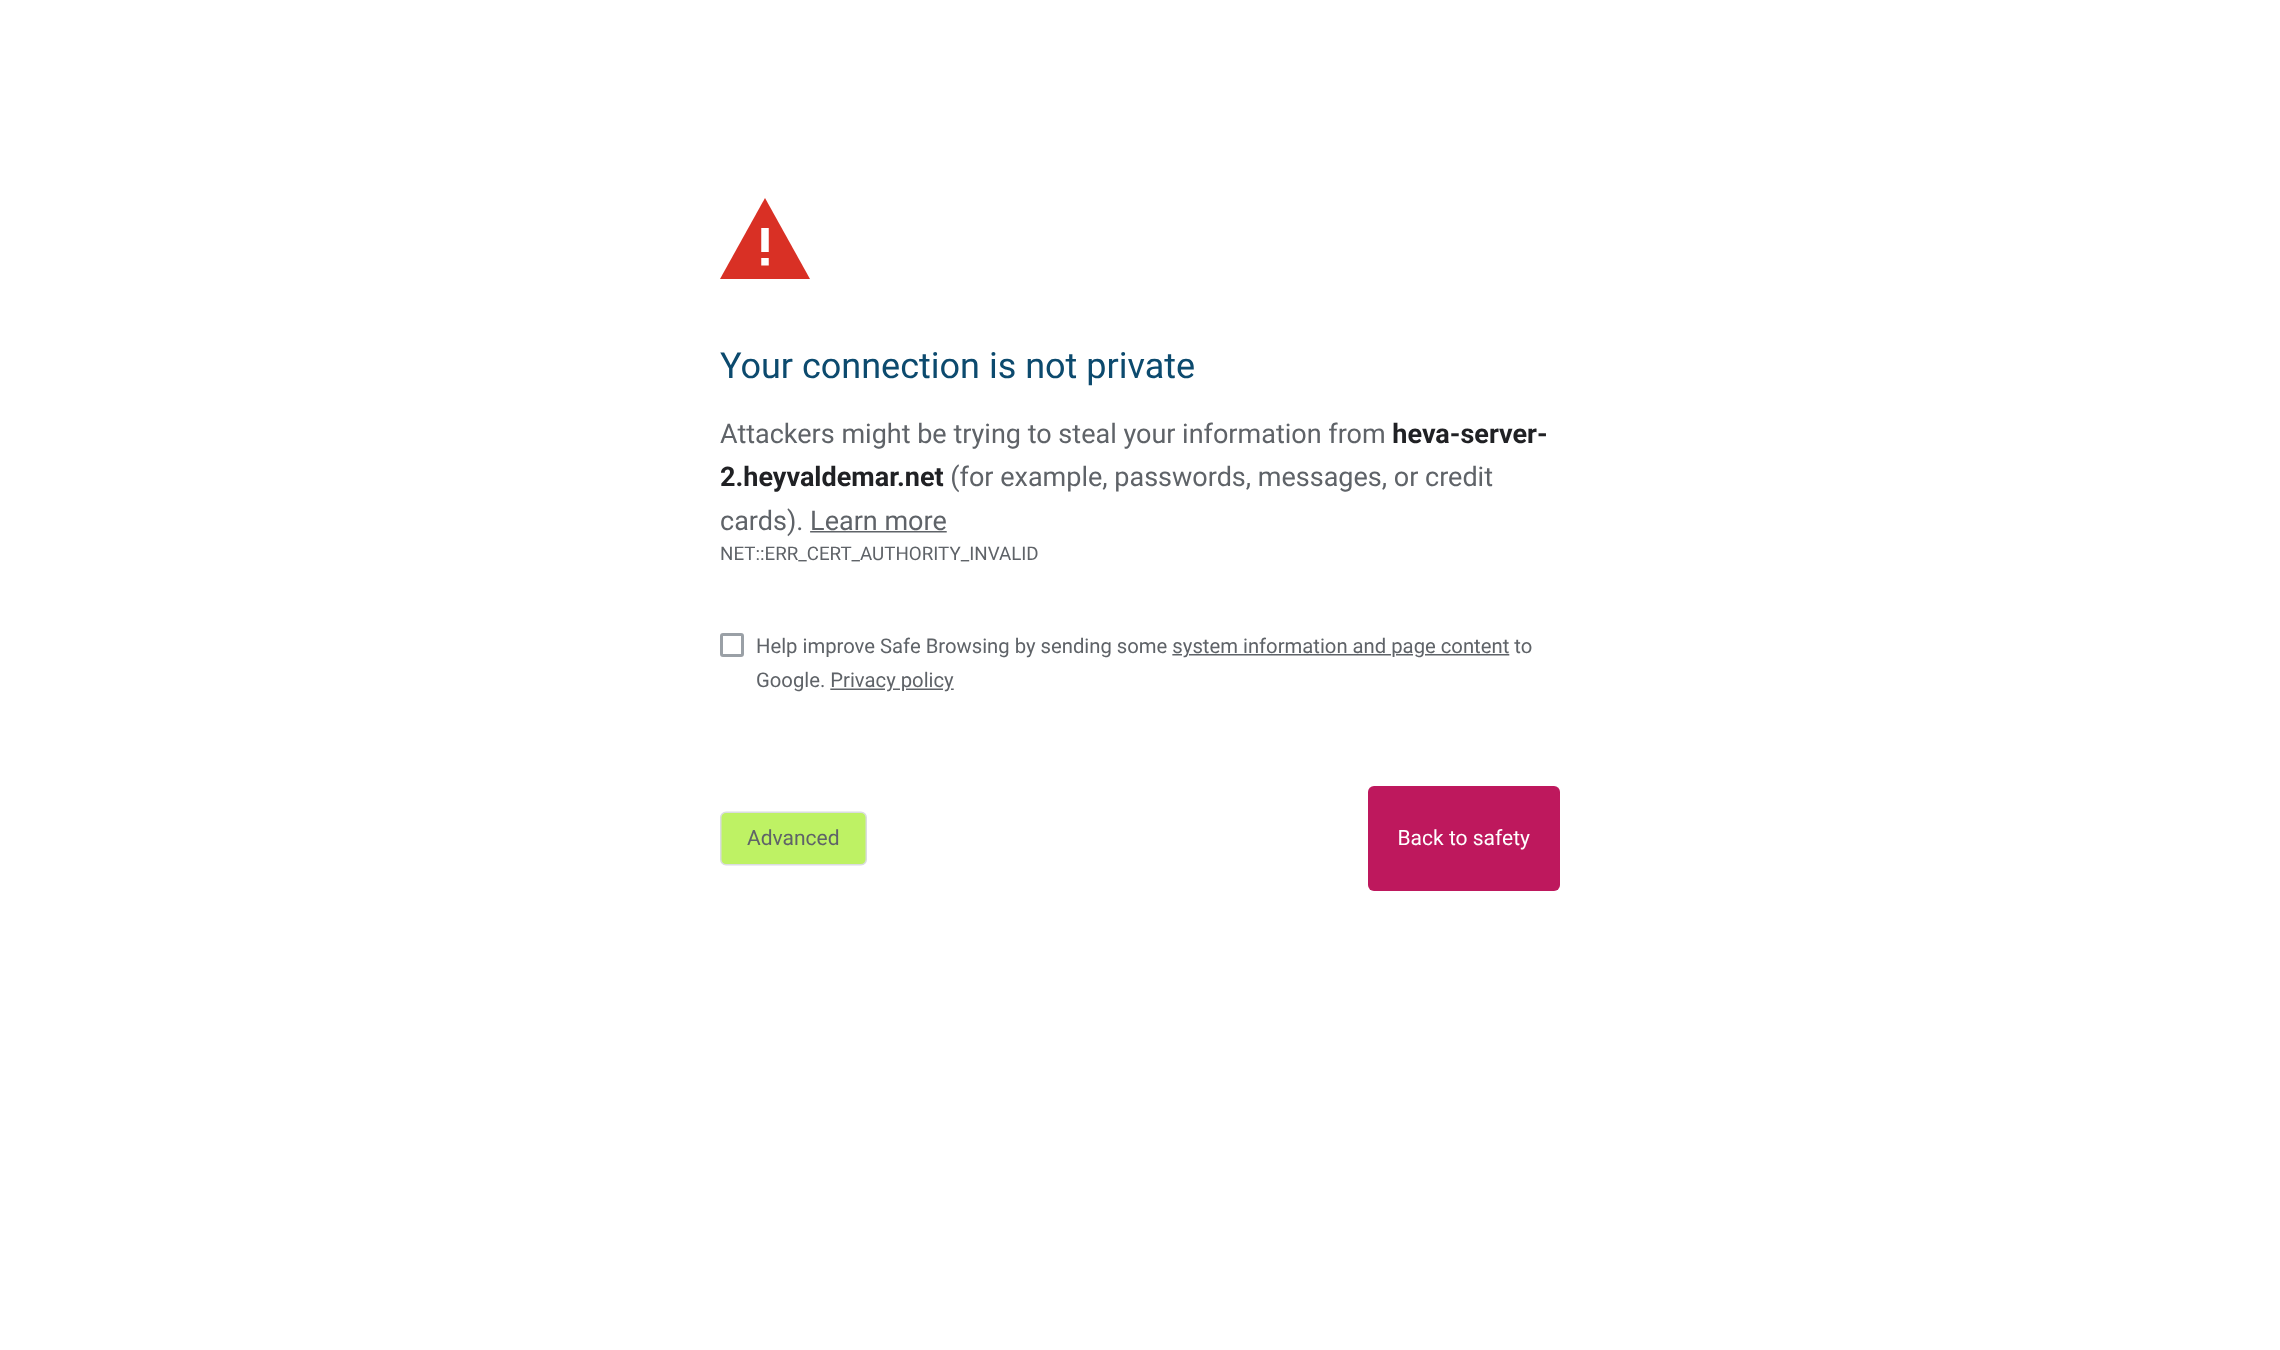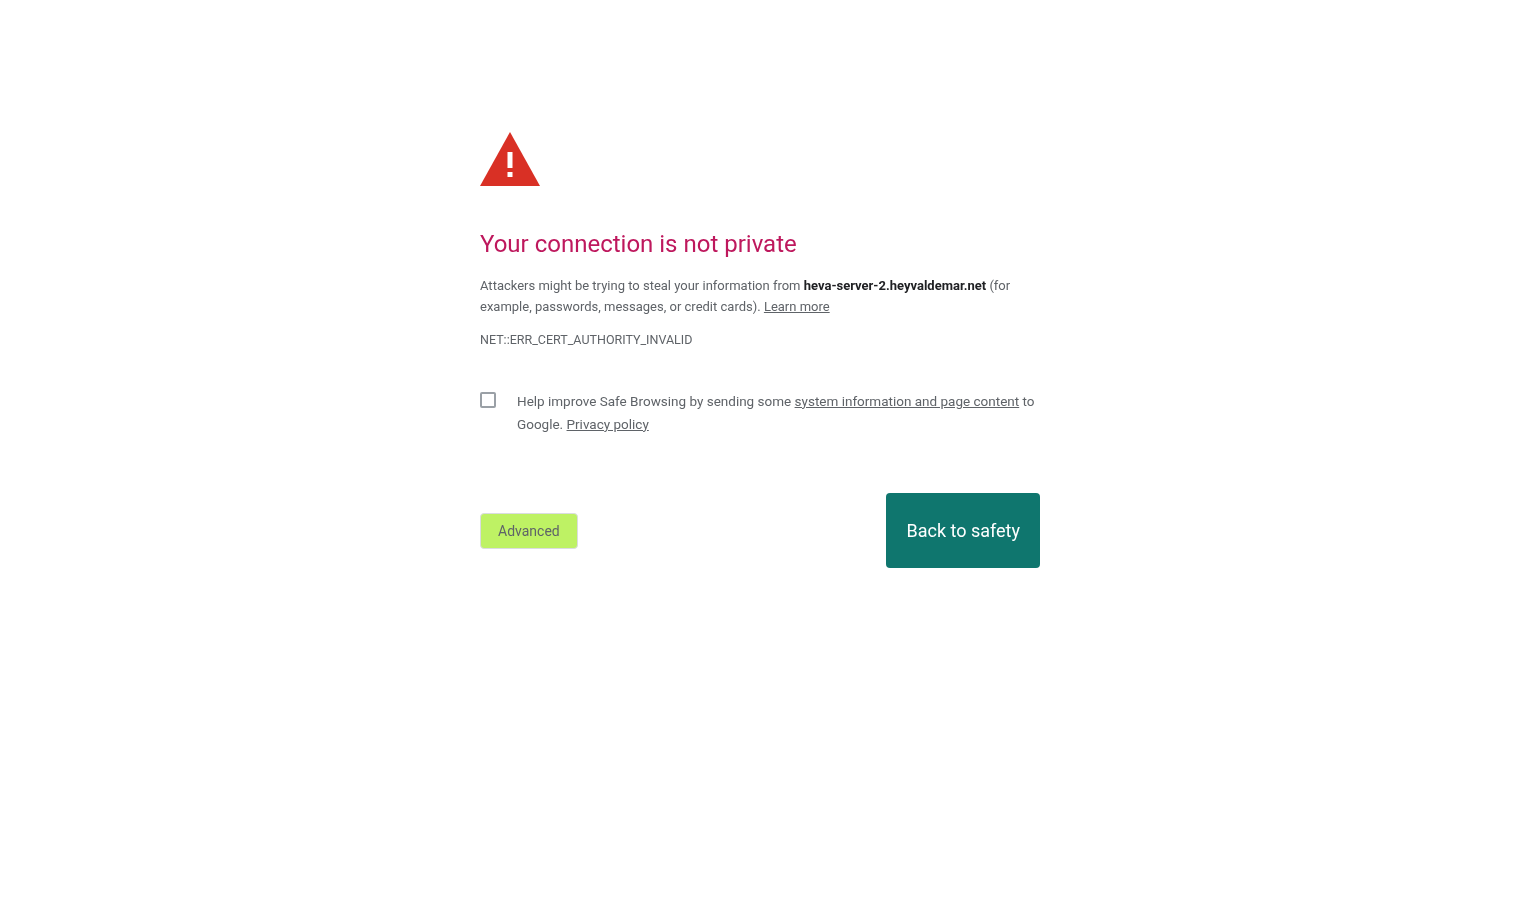--- a/index.html
+++ b/index.html
@@ -18,47 +18,46 @@
       width: 560px;
       margin: 0 auto;
       padding-top: 132px;
     }
     .warning-icon {
       margin-bottom: 40px;
     }
     .heading {
       font-size: 24px;
       font-weight: 400;
-      color: #be185d;
+      color: #0c4a6e;
       margin-bottom: 18px;
     }
     .description {
-      font-size: 13px;
+      font-size: 18px;
       line-height: 1.6;
       color: #5f6368;
-      margin-bottom: 14px;
     }
     .description .bold {
       font-weight: 700;
       color: #202124;
     }
     .description .link {
       color: #5f6368;
       text-decoration: underline;
       cursor: pointer;
     }
     .error-code {
       font-size: 12.5px;
       color: #5f6368;
       margin-bottom: 43px;
     }
     .checkbox-row {
       display: flex;
       align-items: flex-start;
-      gap: 21px;
+      gap: 8px;
       margin-bottom: 58px;
     }
     .checkbox {
       width: 16px;
       height: 16px;
       border: 2px solid #9aa0a6;
       border-radius: 2px;
       flex-shrink: 0;
       margin-top: 2px;
       cursor: pointer;
@@ -83,24 +82,24 @@
       background: #bef264;
       border: 1px solid #dadce0;
       color: #5f6368;
       font-size: 14px;
       padding: 9px 17px;
       border-radius: 4px;
       cursor: pointer;
       font-family: inherit;
     }
     .btn-primary {
-      background: #0f766e;
+      background: #be185d;
       border: none;
       color: #fff;
-      font-size: 18px;
+      font-size: 14px;
       padding: 27px 20px;
       border-radius: 4px;
       cursor: pointer;
       font-family: inherit;
     }
   </style>
 </head>
 <body>
 
 <div class="container">

